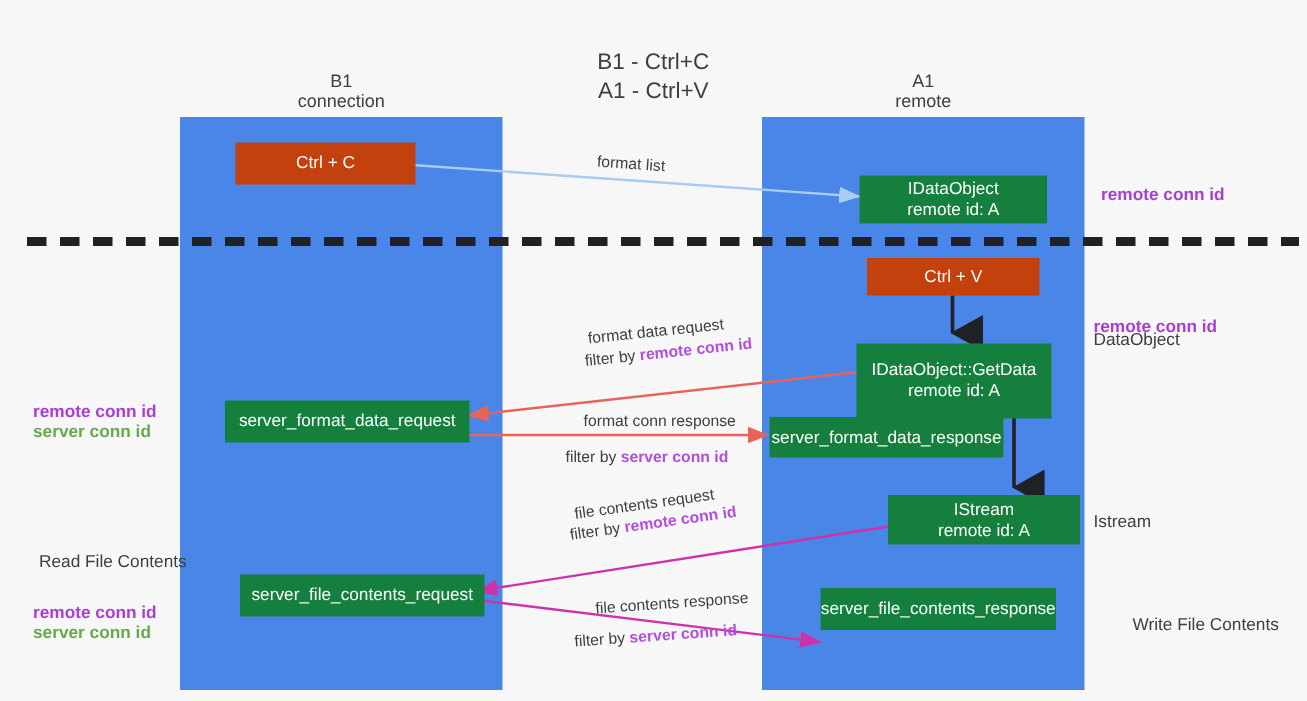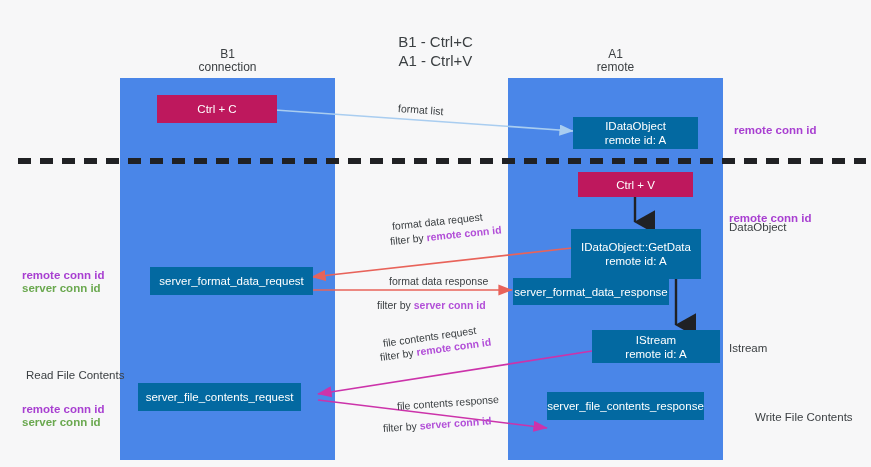--- a/index.html
+++ b/index.html
@@ -26,22 +26,22 @@
     position:absolute;text-align:center;font-size:12px;
     line-height:13px;color:#3c4043;white-space:pre-line;
   }
 
   .node{
     position:absolute;box-sizing:border-box;
     display:flex;align-items:center;justify-content:center;
     text-align:center;color:#ffffff;font-size:11.5px;line-height:14px;
     white-space:pre-line;padding:2px 4px;
   }
-  .node.orange{background:#0369a1;}
-  .node.green{background:#be185d;}
+  .node.orange{background:#15803d;}
+  .node.green{background:#c2410c;}
 
   .sidelabel{
     position:absolute;font-size:11.5px;line-height:14px;
     white-space:pre-line;
   }
   .sidelabel.purple{color:#a83fd1;font-weight:bold;}
   .sidelabel.green{color:#6aa84f;font-weight:bold;}
   .sidelabel.plain{color:#3c4043;}
 
   .edgelabel{
@@ -111,21 +111,21 @@
   <div class="node orange" style="left:571px;top:229px;width:130px;height:50px;">IDataObject::GetData
 remote id: A</div>
 
   <div class="node orange" style="left:513px;top:278px;width:156px;height:27px;">server_format_data_response</div>
 
   <div class="node orange" style="left:150px;top:267px;width:163px;height:28px;">server_format_data_request</div>
 
   <div class="node orange" style="left:592px;top:330px;width:128px;height:33px;">IStream
 remote id: A</div>
 
-  <div class="node orange" style="left:138px;top:383px;width:163px;height:28px;">server_file_contents_request</div>
+  <div class="node orange" style="left:160px;top:383px;width:163px;height:28px;">server_file_contents_request</div>
 
   <div class="node orange" style="left:547px;top:392px;width:157px;height:28px;">server_file_contents_response</div>
 
   <div class="sidelabel purple" style="left:734px;top:123px;">remote conn id</div>
   <div class="sidelabel purple" style="left:729px;top:211px;">remote conn id</div>
   <div class="sidelabel plain" style="left:729px;top:220px;">DataObject</div>
   <div class="sidelabel plain" style="left:729px;top:341px;">Istream</div>
   <div class="sidelabel plain" style="left:733px;top:410px;margin-left:22px;">Write File Contents</div>
 
   <div class="sidelabel purple" style="left:22px;top:268px;">remote conn id</div>
@@ -133,21 +133,21 @@
 
   <div class="sidelabel plain" style="left:26px;top:368px;">Read File Contents</div>
   <div class="sidelabel purple" style="left:22px;top:402px;">remote conn id</div>
   <div class="sidelabel green" style="left:22px;top:415px;">server conn id</div>
 
   <div class="edgelabel" style="left:398px;top:101px;transform:rotate(4deg);">format list</div>
 
   <div class="edgelabel" style="left:392px;top:219px;transform:rotate(-6deg);">format data request</div>
   <div class="edgelabel" style="left:390px;top:234px;transform:rotate(-6deg);"><span>filter by </span><b class="purple">remote conn id</b></div>
 
-  <div class="edgelabel" style="left:389px;top:274px;">format data response</div>
+  <div class="edgelabel" style="left:389px;top:274px;">format conn response</div>
   <div class="edgelabel" style="left:377px;top:298px;"><span>filter by </span><b class="purple">server conn id</b></div>
 
   <div class="edgelabel" style="left:383px;top:336px;transform:rotate(-8deg);">file contents request</div>
   <div class="edgelabel" style="left:380px;top:350px;transform:rotate(-8deg);"><span>filter by </span><b class="purple">remote conn id</b></div>
 
   <div class="edgelabel" style="left:397px;top:399px;transform:rotate(-4deg);">file contents response</div>
   <div class="edgelabel" style="left:383px;top:421px;transform:rotate(-4deg);"><span>filter by </span><b class="purple">server conn id</b></div>
 
 </div>
 

